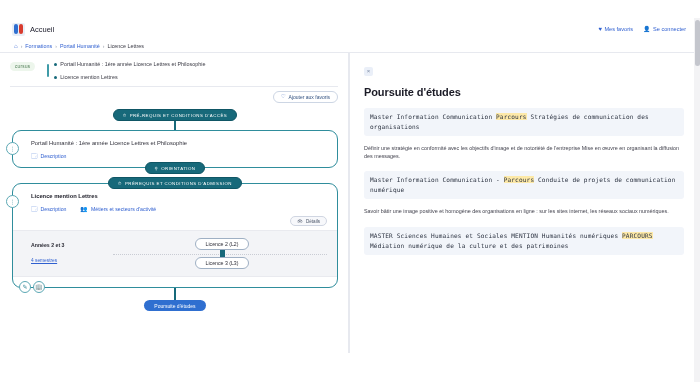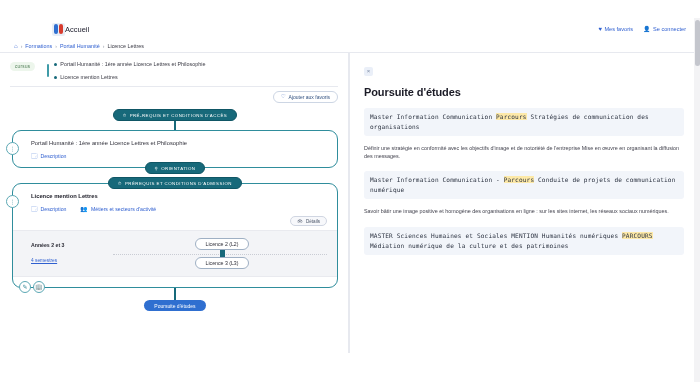--- a/index.html
+++ b/index.html
@@ -10,21 +10,21 @@
     overflow: hidden;
   }
   body { position: relative; }
 
   
   .topbar {
     position: absolute; left: 0; top: 18px; width: 700px; height: 22px;
     background: #ffffff;
     display: flex; align-items: center;
   }
-  .brand { display: flex; align-items: center; padding-left: 12px; margin-left: 40px; }
+  .brand { display: flex; align-items: center; gap: 5px; padding-left: 12px; }
   .brand-logo {
     width: 13px; height: 13px; border-radius: 2px;
     background: #e8eef7;
     position: relative; flex: 0 0 auto;
   }
   .brand-logo::before {
     content: ""; position: absolute; left: 2px; top: 1.5px;
     width: 4px; height: 10px; border-radius: 2px; background: #2f6fd0;
   }
   .brand-logo::after {

